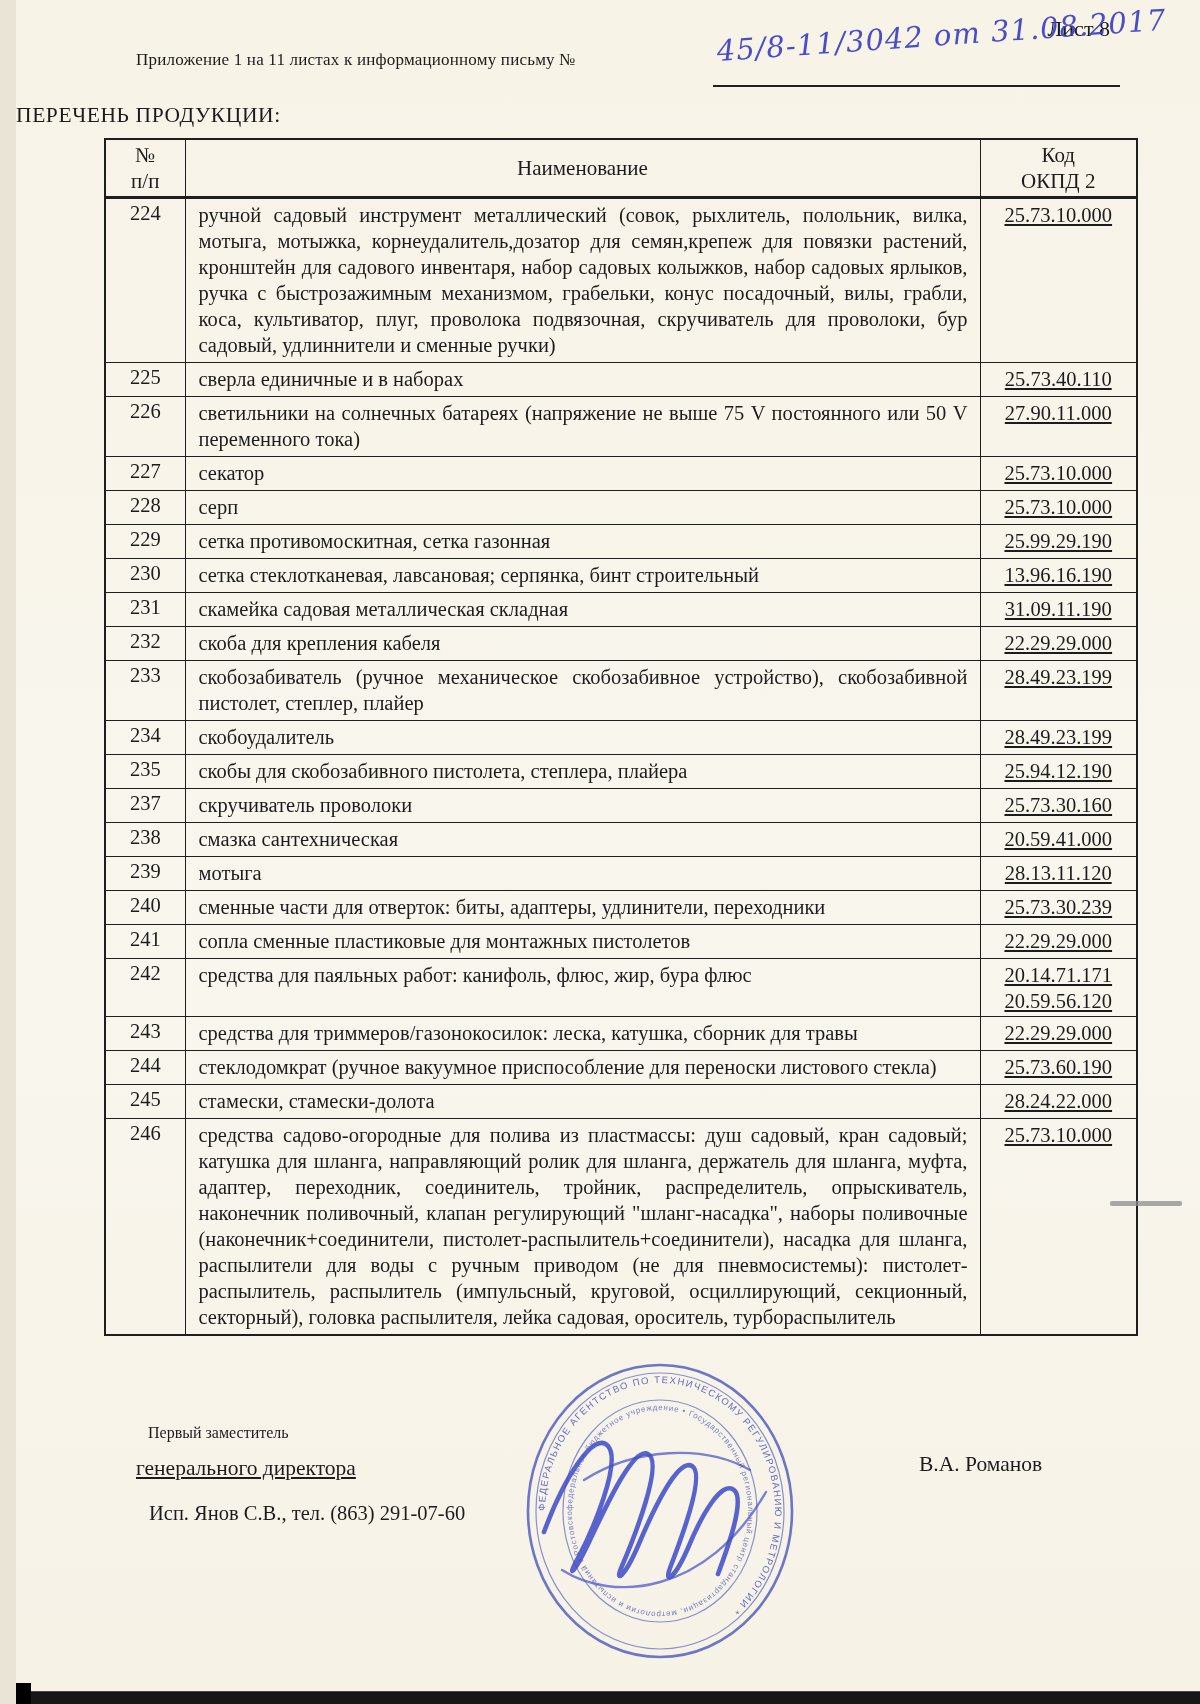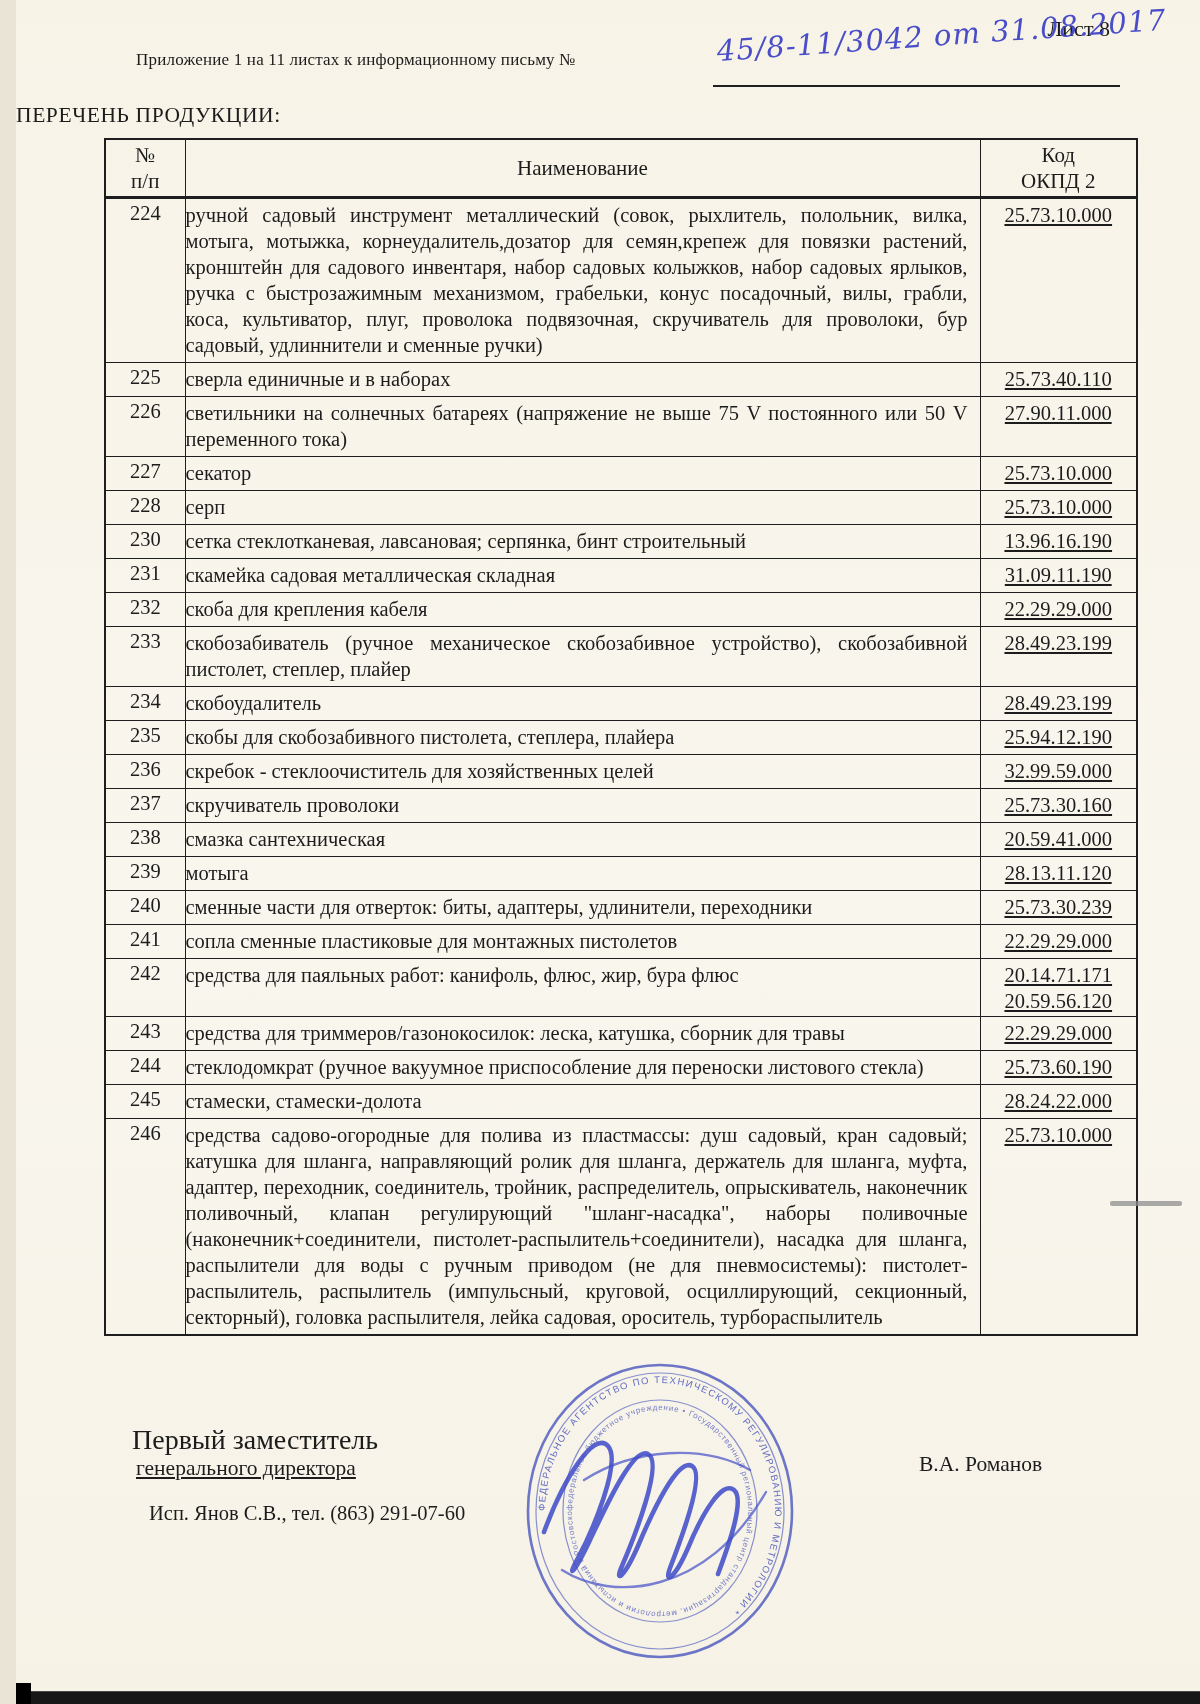--- a/index.html
+++ b/index.html
@@ -19,25 +19,25 @@
   }
   .blank-underline{position:absolute;top:85px;left:697px;width:407px;height:2px;background:#1f1f1f;}
   .doc-title{position:absolute;top:103px;left:0;width:1200px;text-align:left;font-size:21.5px;letter-spacing:.6px;}
 
   table.products{position:absolute;left:88px;top:138px;width:1032px;border-collapse:collapse;table-layout:fixed;background:transparent;}
   table.products, table.products td, table.products th{border:1.7px solid #1e1e1e;}
   table.products{border-width:2px;}
   table.products thead th{border-bottom-width:3px;font-weight:normal;font-size:21px;line-height:26px;padding:2px 4px;vertical-align:middle;}
   table.products td{font-size:20.5px;vertical-align:top;}
   td.num{text-align:center;padding:3px 12px 2px;}
-  td.name{text-align:justify;padding:3px 12px 4px 0;line-height:26px;}
+  td.name{text-align:justify;padding:3px 12px 4px 13px;line-height:26px;}
   td.code{text-align:center;padding:3px 4px 2px;line-height:26px;text-decoration:underline;}
   .hcell-line{text-align:center;}
 
-  .signer-line1{position:absolute;top:1424px;left:116px;font-size:28px;}
+  .signer-line1{position:absolute;top:1424px;left:132px;font-size:16px;}
   .signer-line2{position:absolute;top:1456px;left:120px;font-size:21.5px;text-decoration:underline;}
   .signer-name{position:absolute;top:1452px;left:903px;font-size:21.5px;}
   .executor{position:absolute;top:1502px;left:133px;font-size:20.5px;}
 
   svg.stamp{position:absolute;left:498px;top:1360px;width:292px;height:302px;}
   .ring{fill:none;stroke:rgba(77,89,190,.82);stroke-width:2.6;}
   .ring.thin{stroke-width:1.2;stroke:rgba(77,89,190,.65);}
   .ringtext{fill:rgba(72,84,188,.85);font-size:9.5px;letter-spacing:1.4px;font-family:"Liberation Sans",sans-serif;}
   .ringtext2{fill:rgba(72,84,188,.75);font-size:8px;letter-spacing:.8px;font-family:"Liberation Sans",sans-serif;}
   .sig{fill:none;stroke:rgba(67,78,200,.88);stroke-width:4.6;stroke-linecap:round;stroke-linejoin:round;}
@@ -109,20 +109,27 @@
           </td>
         </tr>
         <tr>
           <td class="num">228</td>
           <td class="name">серп</td>
           <td class="code">
             <div>25.73.10.000</div>
           </td>
         </tr>
         <tr>
+          <td class="num">229</td>
+          <td class="name">сетка противомоскитная, сетка газонная</td>
+          <td class="code">
+            <div>25.99.29.190</div>
+          </td>
+        </tr>
+        <tr>
           <td class="num">230</td>
           <td class="name">сетка стеклотканевая, лавсановая; серпянка, бинт строительный</td>
           <td class="code">
             <div>13.96.16.190</div>
           </td>
         </tr>
         <tr>
           <td class="num">231</td>
           <td class="name">скамейка садовая металлическая складная</td>
           <td class="code">
@@ -148,27 +155,20 @@
           <td class="name">скобоудалитель</td>
           <td class="code">
             <div>28.49.23.199</div>
           </td>
         </tr>
         <tr>
           <td class="num">235</td>
           <td class="name">скобы для скобозабивного пистолета, степлера, плайера</td>
           <td class="code">
             <div>25.94.12.190</div>
-          </td>
-        </tr>
-        <tr>
-          <td class="num">236</td>
-          <td class="name">скребок - стеклоочиститель для хозяйственных целей</td>
-          <td class="code">
-            <div>32.99.59.000</div>
           </td>
         </tr>
         <tr>
           <td class="num">237</td>
           <td class="name">скручиватель проволоки</td>
           <td class="code">
             <div>25.73.30.160</div>
           </td>
         </tr>
         <tr>

